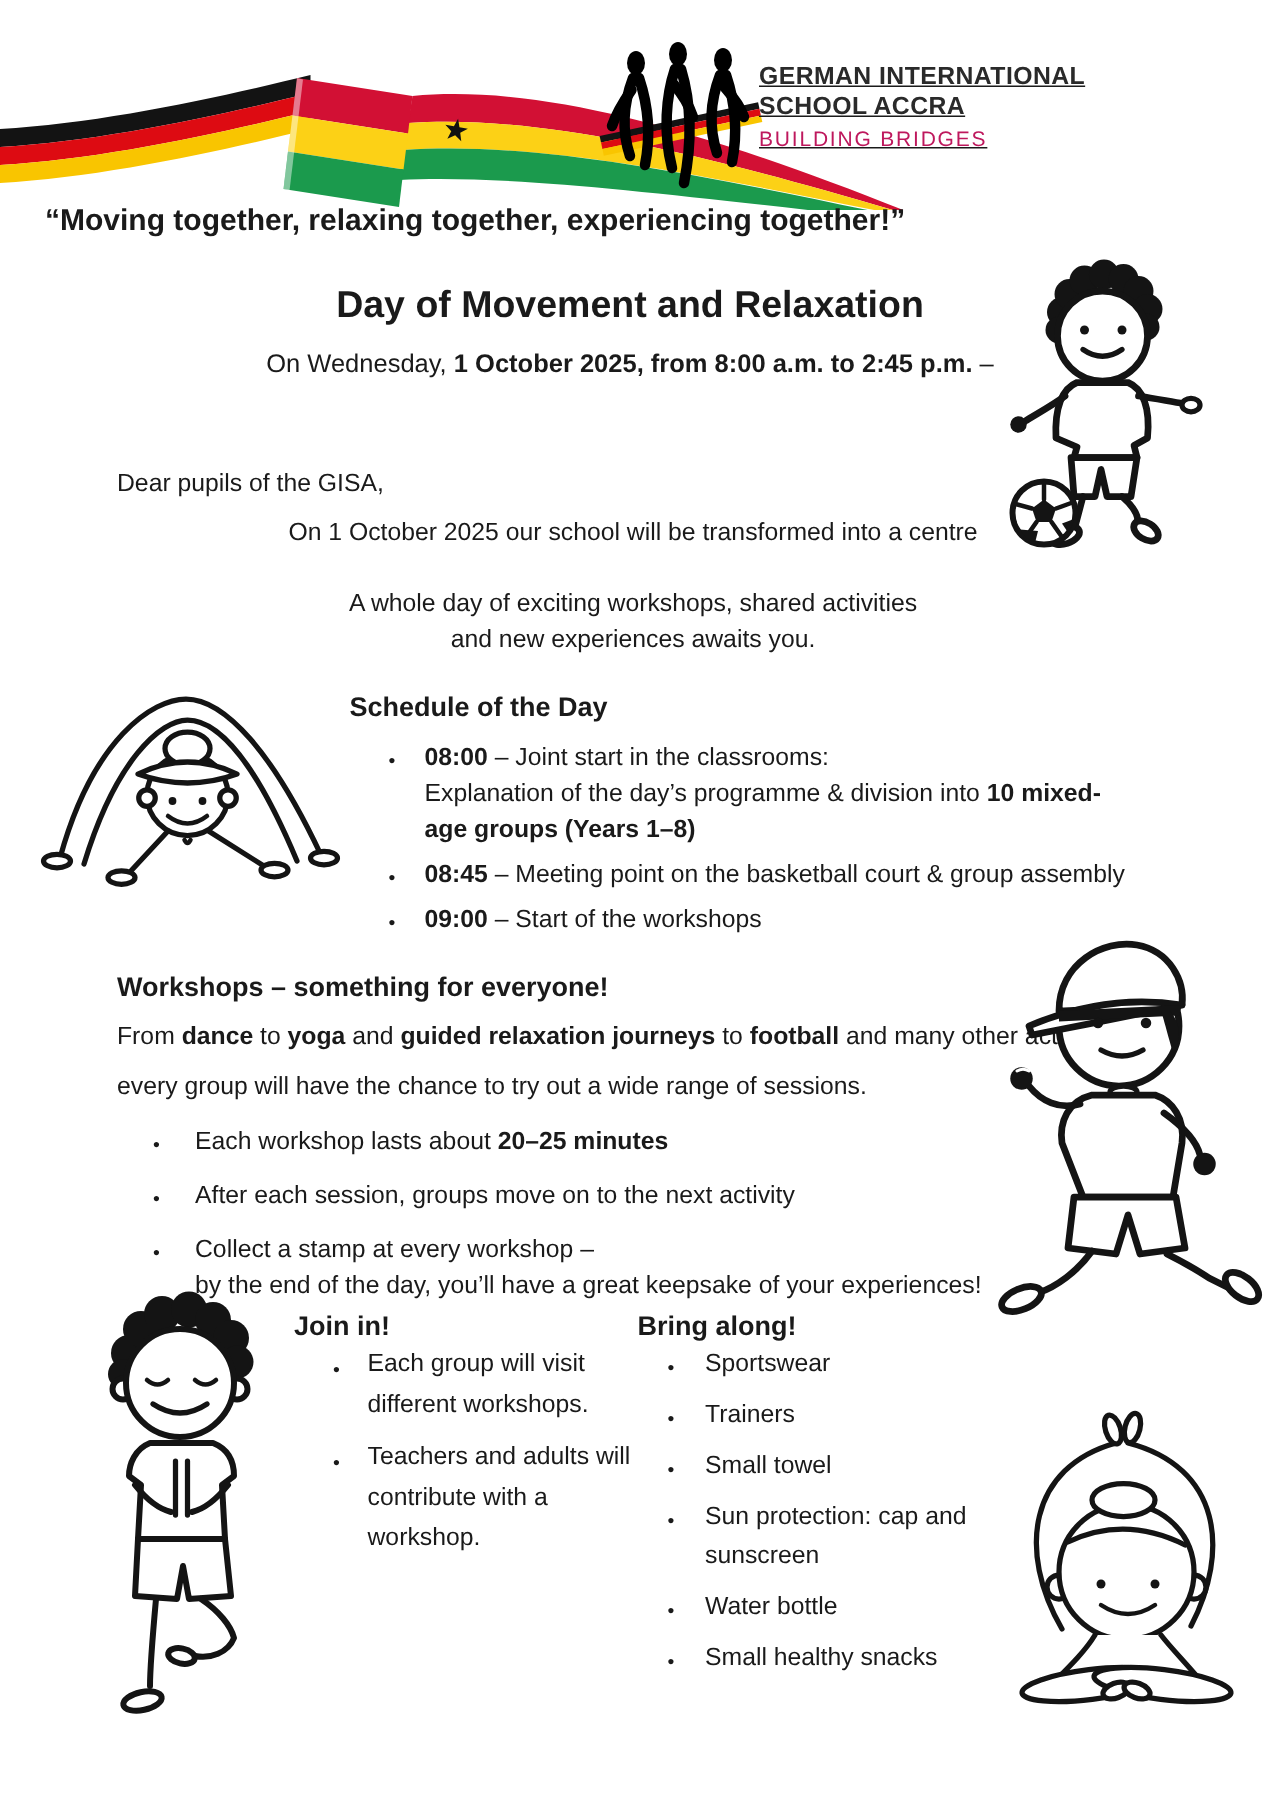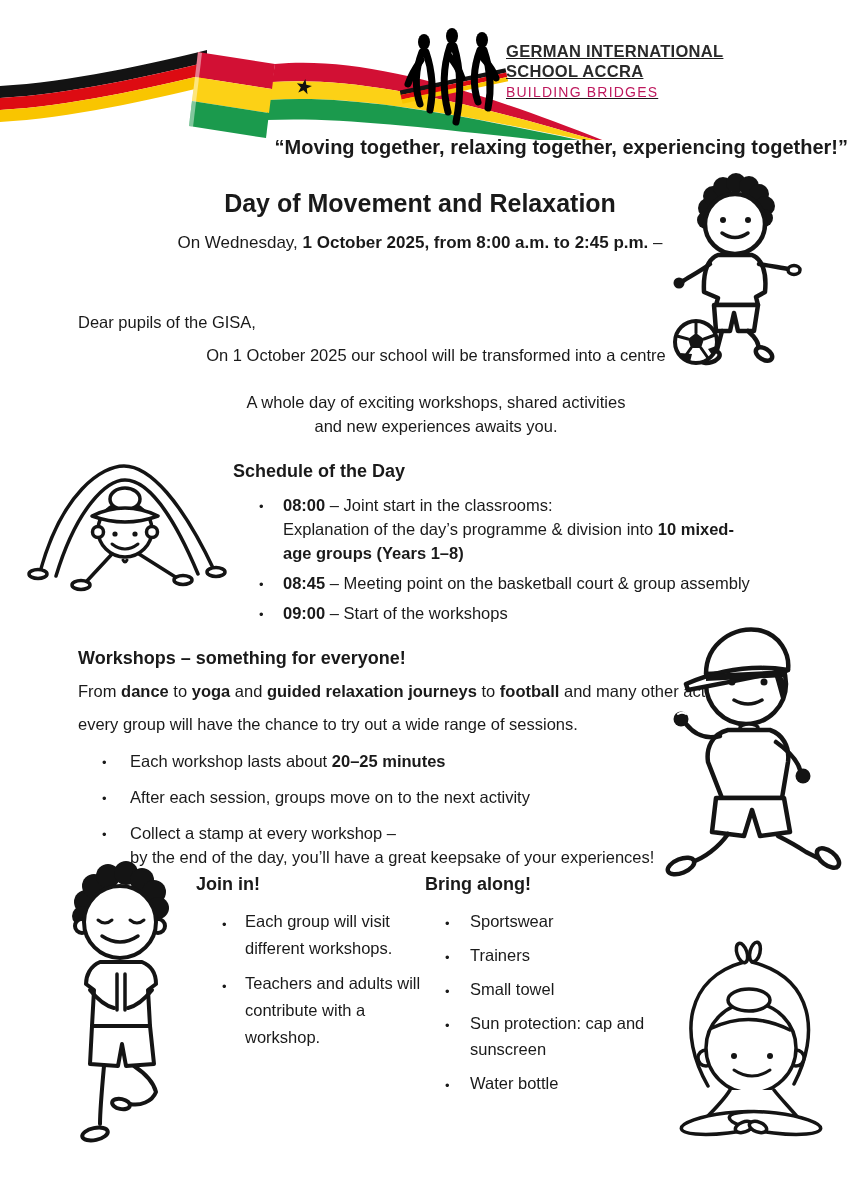--- a/index.html
+++ b/index.html
@@ -10,29 +10,29 @@
   }
   .b { font-weight:bold; }
 
   
   .header-banner { position:absolute; top:0; left:0; width:848px; height:140px; }
   .logo-text { position:absolute; top:41px; left:506px; line-height:20px;text-decoration:underline; }
   .logo-text .l1, .logo-text .l2 { font-weight:bold; font-size:16.5px; letter-spacing:.3px; color:#2a2a2a; }
   .logo-text .l3 { font-size:14px; letter-spacing:1.2px; color:#be185d; margin-top:1px; }
 
   .quote { position:absolute; top:136px; left:0; width:848px; padding-left:30px; box-sizing:border-box;
-           text-align:right; font-weight:bold; font-size:20px; }
+           text-align:left; font-weight:bold; font-size:20px; }
 
   .title-block { position:absolute; top:189px; left:70px; width:700px; text-align:center; }
   .event-title { font-size:25px; font-weight:bold; margin:0; }
   .event-date { margin-top:15px; font-size:17px; }
   .event-followup { margin-top:23px; font-size:17px; }
 
   .salutation { position:absolute; top:313px; left:78px; }
-  .intro-paragraph { position:absolute; top:344px; left:86px; width:700px; text-align:center; line-height:23.5px; }
+  .intro-paragraph { position:absolute; top:344px; left:72px; width:700px; text-align:center; line-height:23.5px; }
 
   .section-heading { font-weight:bold; font-size:18px; margin:0; }
 
   .schedule { position:absolute; top:461px; left:233px; width:520px; }
   .workshops { position:absolute; top:648px; left:78px; width:700px; }
   .workshops p { margin:12px 0 0 0; line-height:21px; }
 
   .blist { list-style:none; margin:0; padding:0; }
   .blist li { position:relative; }
   .blist li::before { content:"•"; position:absolute; font-size:13px; top:2px; }
@@ -41,21 +41,21 @@
   .schedule .blist li { padding-left:50px; line-height:24px; margin-bottom:6px; }
   .schedule .blist li::before { left:26px; }
 
   .workshops .blist { margin-top:14px; }
   .workshops .blist li { padding-left:52px; line-height:24px; margin-bottom:12px; }
   .workshops .blist li::before { left:24px; }
 
   .col { position:absolute; top:874px; }
   .col-join { left:196px; width:240px; }
   .col-bring { left:425px; width:230px; }
-  .col .blist { margin-top:13px; }
+  .col .blist { margin-top:1px; }
   .col-join .blist li { padding-left:49px; line-height:27px; margin-bottom:8px; }
   .col-join .blist li::before { left:26px; top:3px; }
   .col-bring .blist li { padding-left:45px; line-height:26px; margin-bottom:8px; }
   .col-bring .blist li::before { left:20px; top:3px; }
 
   .illu { position:absolute; }
   .illu-football { left:658px; top:170px; }
   .illu-bridge  { left:22px;  top:452px; }
   .illu-jog     { left:648px; top:610px; }
   .illu-yoga    { left:42px;  top:858px; }
@@ -167,20 +167,21 @@
   </div>
 
   <div class="col col-bring">
     <h2 class="section-heading">Bring along!</h2>
     <ul class="blist">
       <li>Sportswear</li>
       <li>Trainers</li>
       <li>Small towel</li>
       <li>Sun protection: cap and sunscreen</li>
       <li>Water bottle</li>
+      <li>Small healthy snacks</li>
     </ul>
   </div>
 
   <div class="illu illu-football">
     <svg width="155" height="205" viewBox="0 0 155 205" fill="none" stroke="#141414" stroke-width="4.5" stroke-linecap="round" stroke-linejoin="round">
       <g fill="#141414" stroke="none">
         <circle cx="50" cy="38" r="10"></circle>
           <circle cx="55" cy="26" r="10"></circle>
           <circle cx="65" cy="17" r="10"></circle>
         <circle cx="78" cy="13" r="10"></circle>

